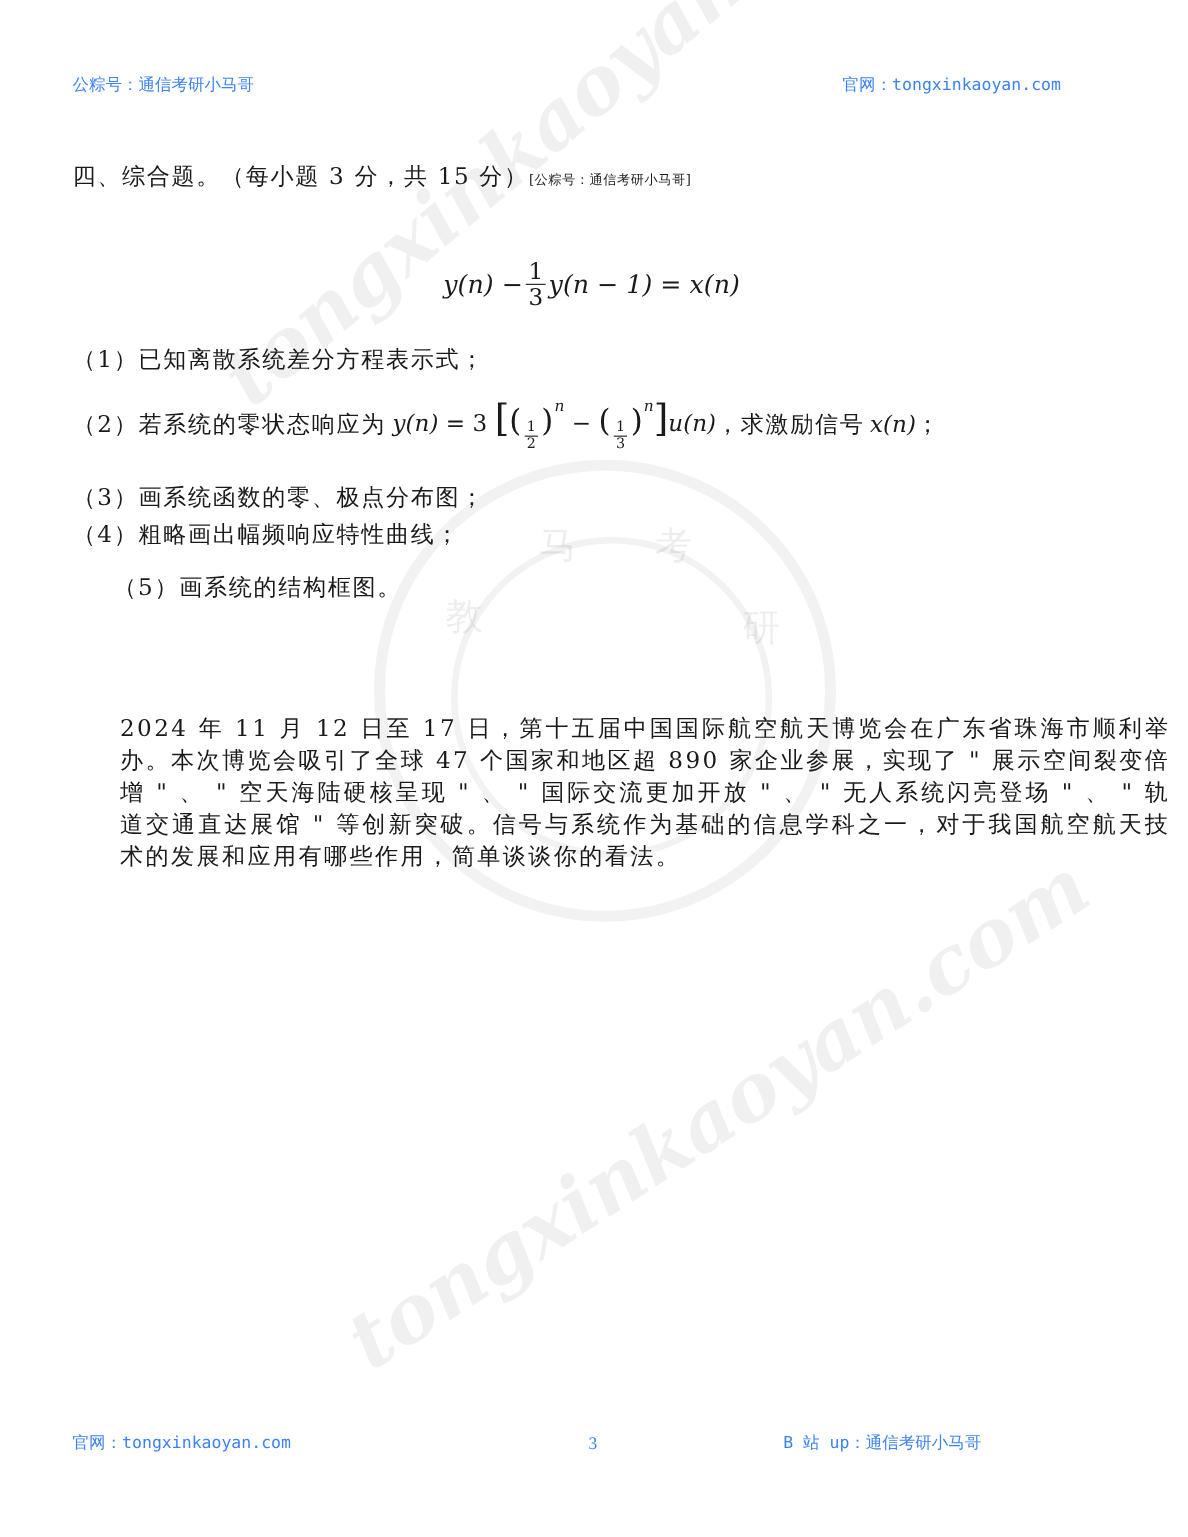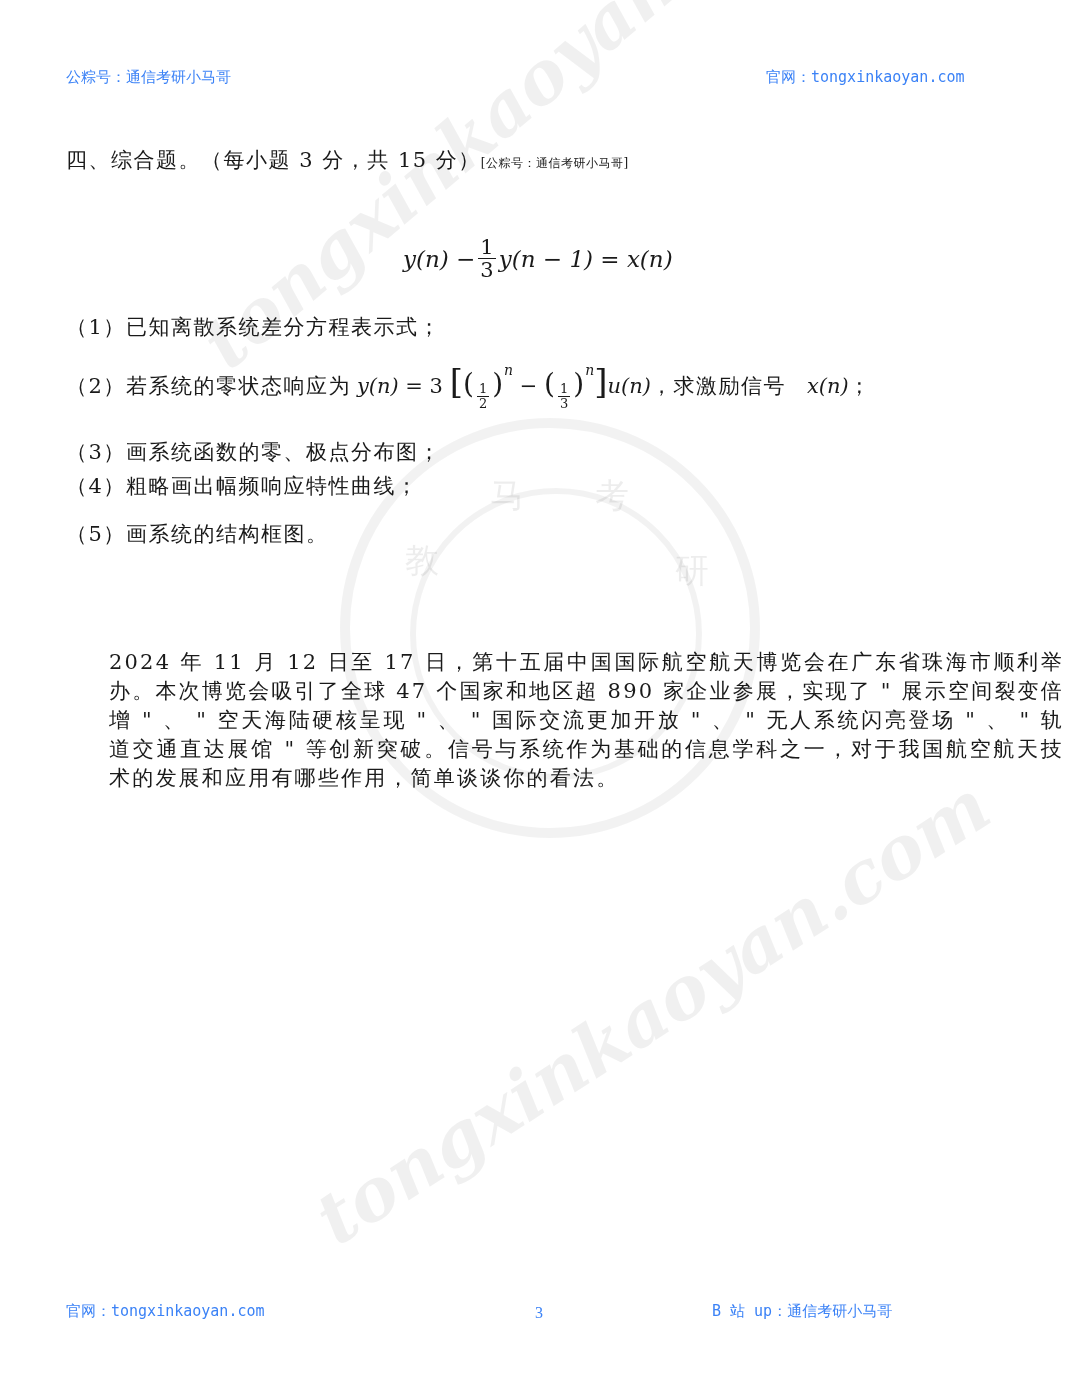--- a/index.html
+++ b/index.html
@@ -80,31 +80,31 @@
           <span class="num">1</span>
           <span class="den">2</span>
         </span><span class="mid">)</span><sup class="exp">n</sup>
       <span class="upright"> − </span>
       <span class="mid">(</span><span class="frac small">
           <span class="num">1</span>
           <span class="den">3</span>
         </span><span class="mid">)</span><sup class="exp">n</sup><span class="big">]</span><span>u(n)</span>
     </span>
     <span>，求激励信号</span>
-    <span class="math" style="margin-left:21px;">x(n)</span>
+    <span class="math" style="margin-left:5px;">x(n)</span>
     <span>；</span>
   </div>
 
   <div class="line" style="top:438px;">
     <span>（3）</span><span>画系统函数的零、极点分布图；</span>
   </div>
   <div class="line" style="top:472px;">
     <span>（4）</span><span>粗略画出幅频响应特性曲线；</span>
   </div>
-  <div class="line" style="top:520px;">
+  <div class="line" style="top:520px;margin-left:37px;">
     <span>（5）</span><span>画系统的结构框图。</span>
   </div>
 
   <div class="para" style="top:648px;">2024 年 11 月 12 日至 17 日，第十五届中国国际航空航天博览会在广东省珠海市顺利举办。本次博览会吸引了全球 47 个国家和地区超 890 家企业参展，实现了 " 展示空间裂变倍增 " 、 " 空天海陆硬核呈现 " 、 " 国际交流更加开放 " 、 " 无人系统闪亮登场 " 、 " 轨道交通直达展馆 " 等创新突破。信号与系统作为基础的信息学科之一，对于我国航空航天技术的发展和应用有哪些作用，简单谈谈你的看法。</div>
 
   <div class="ftr ftr-left">官网：tongxinkaoyan.com</div>
   <div class="ftr ftr-center">3</div>
   <div class="ftr ftr-right">B 站 up：通信考研小马哥</div>
 </div>
 

